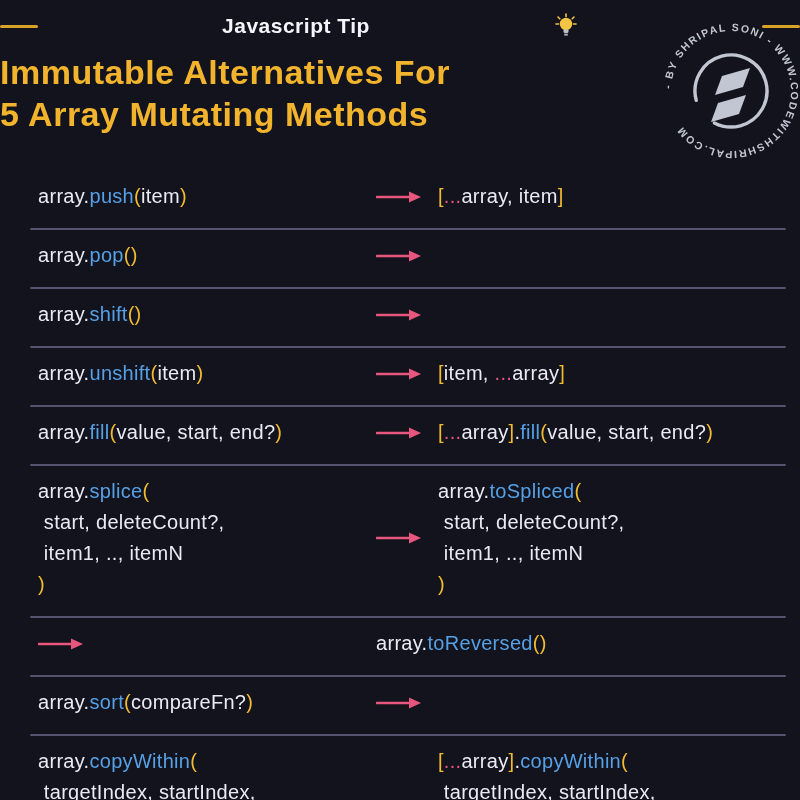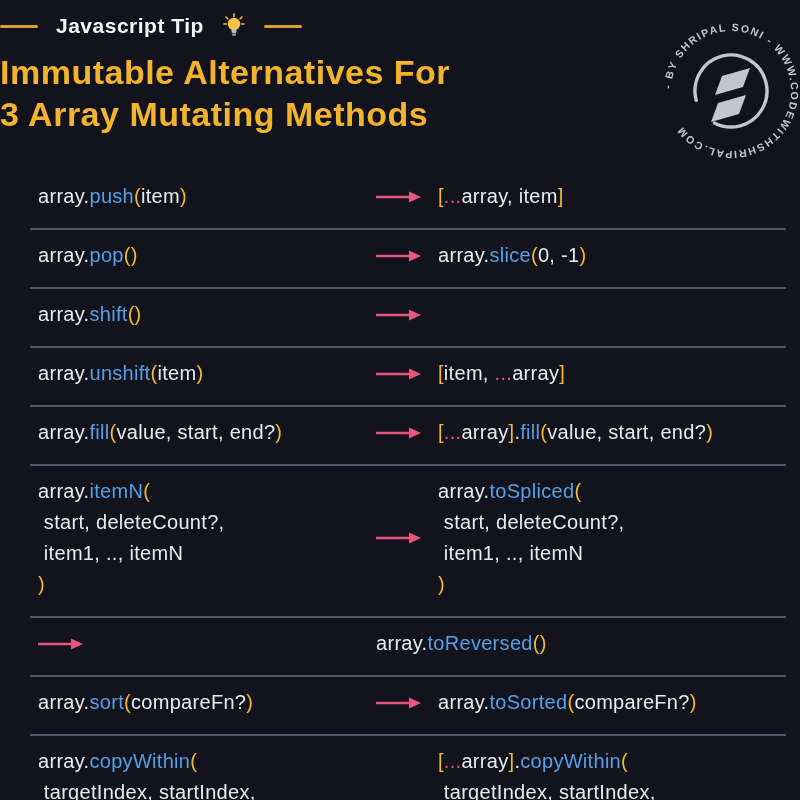--- a/index.html
+++ b/index.html
@@ -2,21 +2,21 @@
 <html><head>
 <meta charset="utf-8">
 <style>
   html,body{margin:0;padding:0;}
   body{
     width:800px;height:800px;
     background:#12131d;
     position:relative;overflow:hidden;
     font-family:"Liberation Sans","DejaVu Sans",sans-serif;
   }
-  .tip-line{display:flex;align-items:center;justify-content:flex-start;gap:18px;padding-top:13px;}
+  .tip-line{display:flex;align-items:center;justify-content:space-between;gap:18px;padding-top:13px;}
   .dash{width:38px;height:3px;border-radius:2px;background:#d9a126;}
   .tip-text{color:#f4f5f9;font-size:21px;font-weight:bold;letter-spacing:.5px;}
   .bulb{display:flex;align-items:center;}
   .title{
     text-align:left;color:#f2b42c;font-size:34px;font-weight:bold;
     line-height:42px;margin-top:12px;letter-spacing:.5px;
   }
   .badge{position:absolute;top:16px;right:-6px;width:150px;height:150px;}
   .badge text{font-size:10.5px;font-weight:bold;letter-spacing:1.6px;fill:#c2c6d2;}
   .table{margin-top:36px;}
@@ -48,21 +48,21 @@
       <circle cx="12" cy="11" r="6.2" fill="#f6c445"></circle>
       <path d="M9.5 16.5 h5 v2 a1.5 1.5 0 0 1 -1.5 1.5 h-2 a1.5 1.5 0 0 1 -1.5 -1.5 Z" fill="#b9c0cc"></path>
       <rect x="10" y="20.5" width="4" height="2.2" rx="1" fill="#9aa1ad"></rect>
     </svg>
   </span>
   <span class="dash"></span>
 </div>
 
 <div class="title">
   <div>Immutable Alternatives For</div>
-  <div>3 Array Mutating Methods</div>
+  <div>5 Array Mutating Methods</div>
 </div>
 
 <div class="badge">
   <svg width="150" height="150" viewBox="0 0 150 150">
     <defs>
       <path id="circlePath" d="M15,75 A60,60 0 0 1 135,75 A60,60 0 0 1 15,75"></path>
     </defs>
     <text>
       <textPath href="#circlePath" startOffset="2">- BY SHRIPAL SONI - WWW.CODEWITHSHRIPAL.COM</textPath>
     </text>
@@ -93,23 +93,20 @@
     <div class="row">
       <div class="code">
         <div class="code-line"><span class="seg-w">array.</span><span class="seg-b">pop</span><span class="seg-y">()</span></div>
       </div>
       <div class="arrow">
         <svg width="46" height="14" viewBox="0 0 46 14">
           <path d="M1 7 H34" stroke="#e8567e" stroke-width="2.6" stroke-linecap="round"></path>
           <path d="M33 1.5 L45 7 L33 12.5 Z" fill="#e8567e"></path>
         </svg>
       </div>
-      <div class="code">
-        <div class="code-line"><span class="seg-w">array.</span><span class="seg-b">slice</span><span class="seg-y">(</span><span class="seg-w">0, -1</span><span class="seg-y">)</span></div>
-      </div>
     </div>
     <div class="divider"></div>
     <div class="row">
       <div class="code">
         <div class="code-line"><span class="seg-w">array.</span><span class="seg-b">shift</span><span class="seg-y">()</span></div>
       </div>
       <div class="arrow">
         <svg width="46" height="14" viewBox="0 0 46 14">
           <path d="M1 7 H34" stroke="#e8567e" stroke-width="2.6" stroke-linecap="round"></path>
           <path d="M33 1.5 L45 7 L33 12.5 Z" fill="#e8567e"></path>
@@ -142,21 +139,21 @@
           <path d="M33 1.5 L45 7 L33 12.5 Z" fill="#e8567e"></path>
         </svg>
       </div>
       <div class="code">
         <div class="code-line"><span class="seg-y">[</span><span class="seg-p">...</span><span class="seg-w">array</span><span class="seg-y">]</span><span class="seg-w">.</span><span class="seg-b">fill</span><span class="seg-y">(</span><span class="seg-w">value, start, end?</span><span class="seg-y">)</span></div>
       </div>
     </div>
     <div class="divider"></div>
     <div class="row">
       <div class="code">
-        <div class="code-line"><span class="seg-w">array.</span><span class="seg-b">itemN</span><span class="seg-y">(</span></div>
+        <div class="code-line"><span class="seg-w">array.</span><span class="seg-b">splice</span><span class="seg-y">(</span></div>
         <div class="code-line"><span class="seg-w"> start, deleteCount?,</span></div>
         <div class="code-line"><span class="seg-w"> item1, .., itemN</span></div>
         <div class="code-line"><span class="seg-y">)</span></div>
       </div>
       <div class="arrow">
         <svg width="46" height="14" viewBox="0 0 46 14">
           <path d="M1 7 H34" stroke="#e8567e" stroke-width="2.6" stroke-linecap="round"></path>
           <path d="M33 1.5 L45 7 L33 12.5 Z" fill="#e8567e"></path>
         </svg>
       </div>
@@ -183,23 +180,20 @@
     <div class="row">
       <div class="code">
         <div class="code-line"><span class="seg-w">array.</span><span class="seg-b">sort</span><span class="seg-y">(</span><span class="seg-w">compareFn?</span><span class="seg-y">)</span></div>
       </div>
       <div class="arrow">
         <svg width="46" height="14" viewBox="0 0 46 14">
           <path d="M1 7 H34" stroke="#e8567e" stroke-width="2.6" stroke-linecap="round"></path>
           <path d="M33 1.5 L45 7 L33 12.5 Z" fill="#e8567e"></path>
         </svg>
       </div>
-      <div class="code">
-        <div class="code-line"><span class="seg-w">array.</span><span class="seg-b">toSorted</span><span class="seg-y">(</span><span class="seg-w">compareFn?</span><span class="seg-y">)</span></div>
-      </div>
     </div>
     <div class="divider"></div>
     <div class="row">
       <div class="code">
         <div class="code-line"><span class="seg-w">array.</span><span class="seg-b">copyWithin</span><span class="seg-y">(</span></div>
         <div class="code-line"><span class="seg-w"> targetIndex, startIndex,</span></div>
         <div class="code-line"><span class="seg-w"> endIndex</span></div>
         <div class="code-line"><span class="seg-y">)</span></div>
       </div>
       <div class="arrow">

